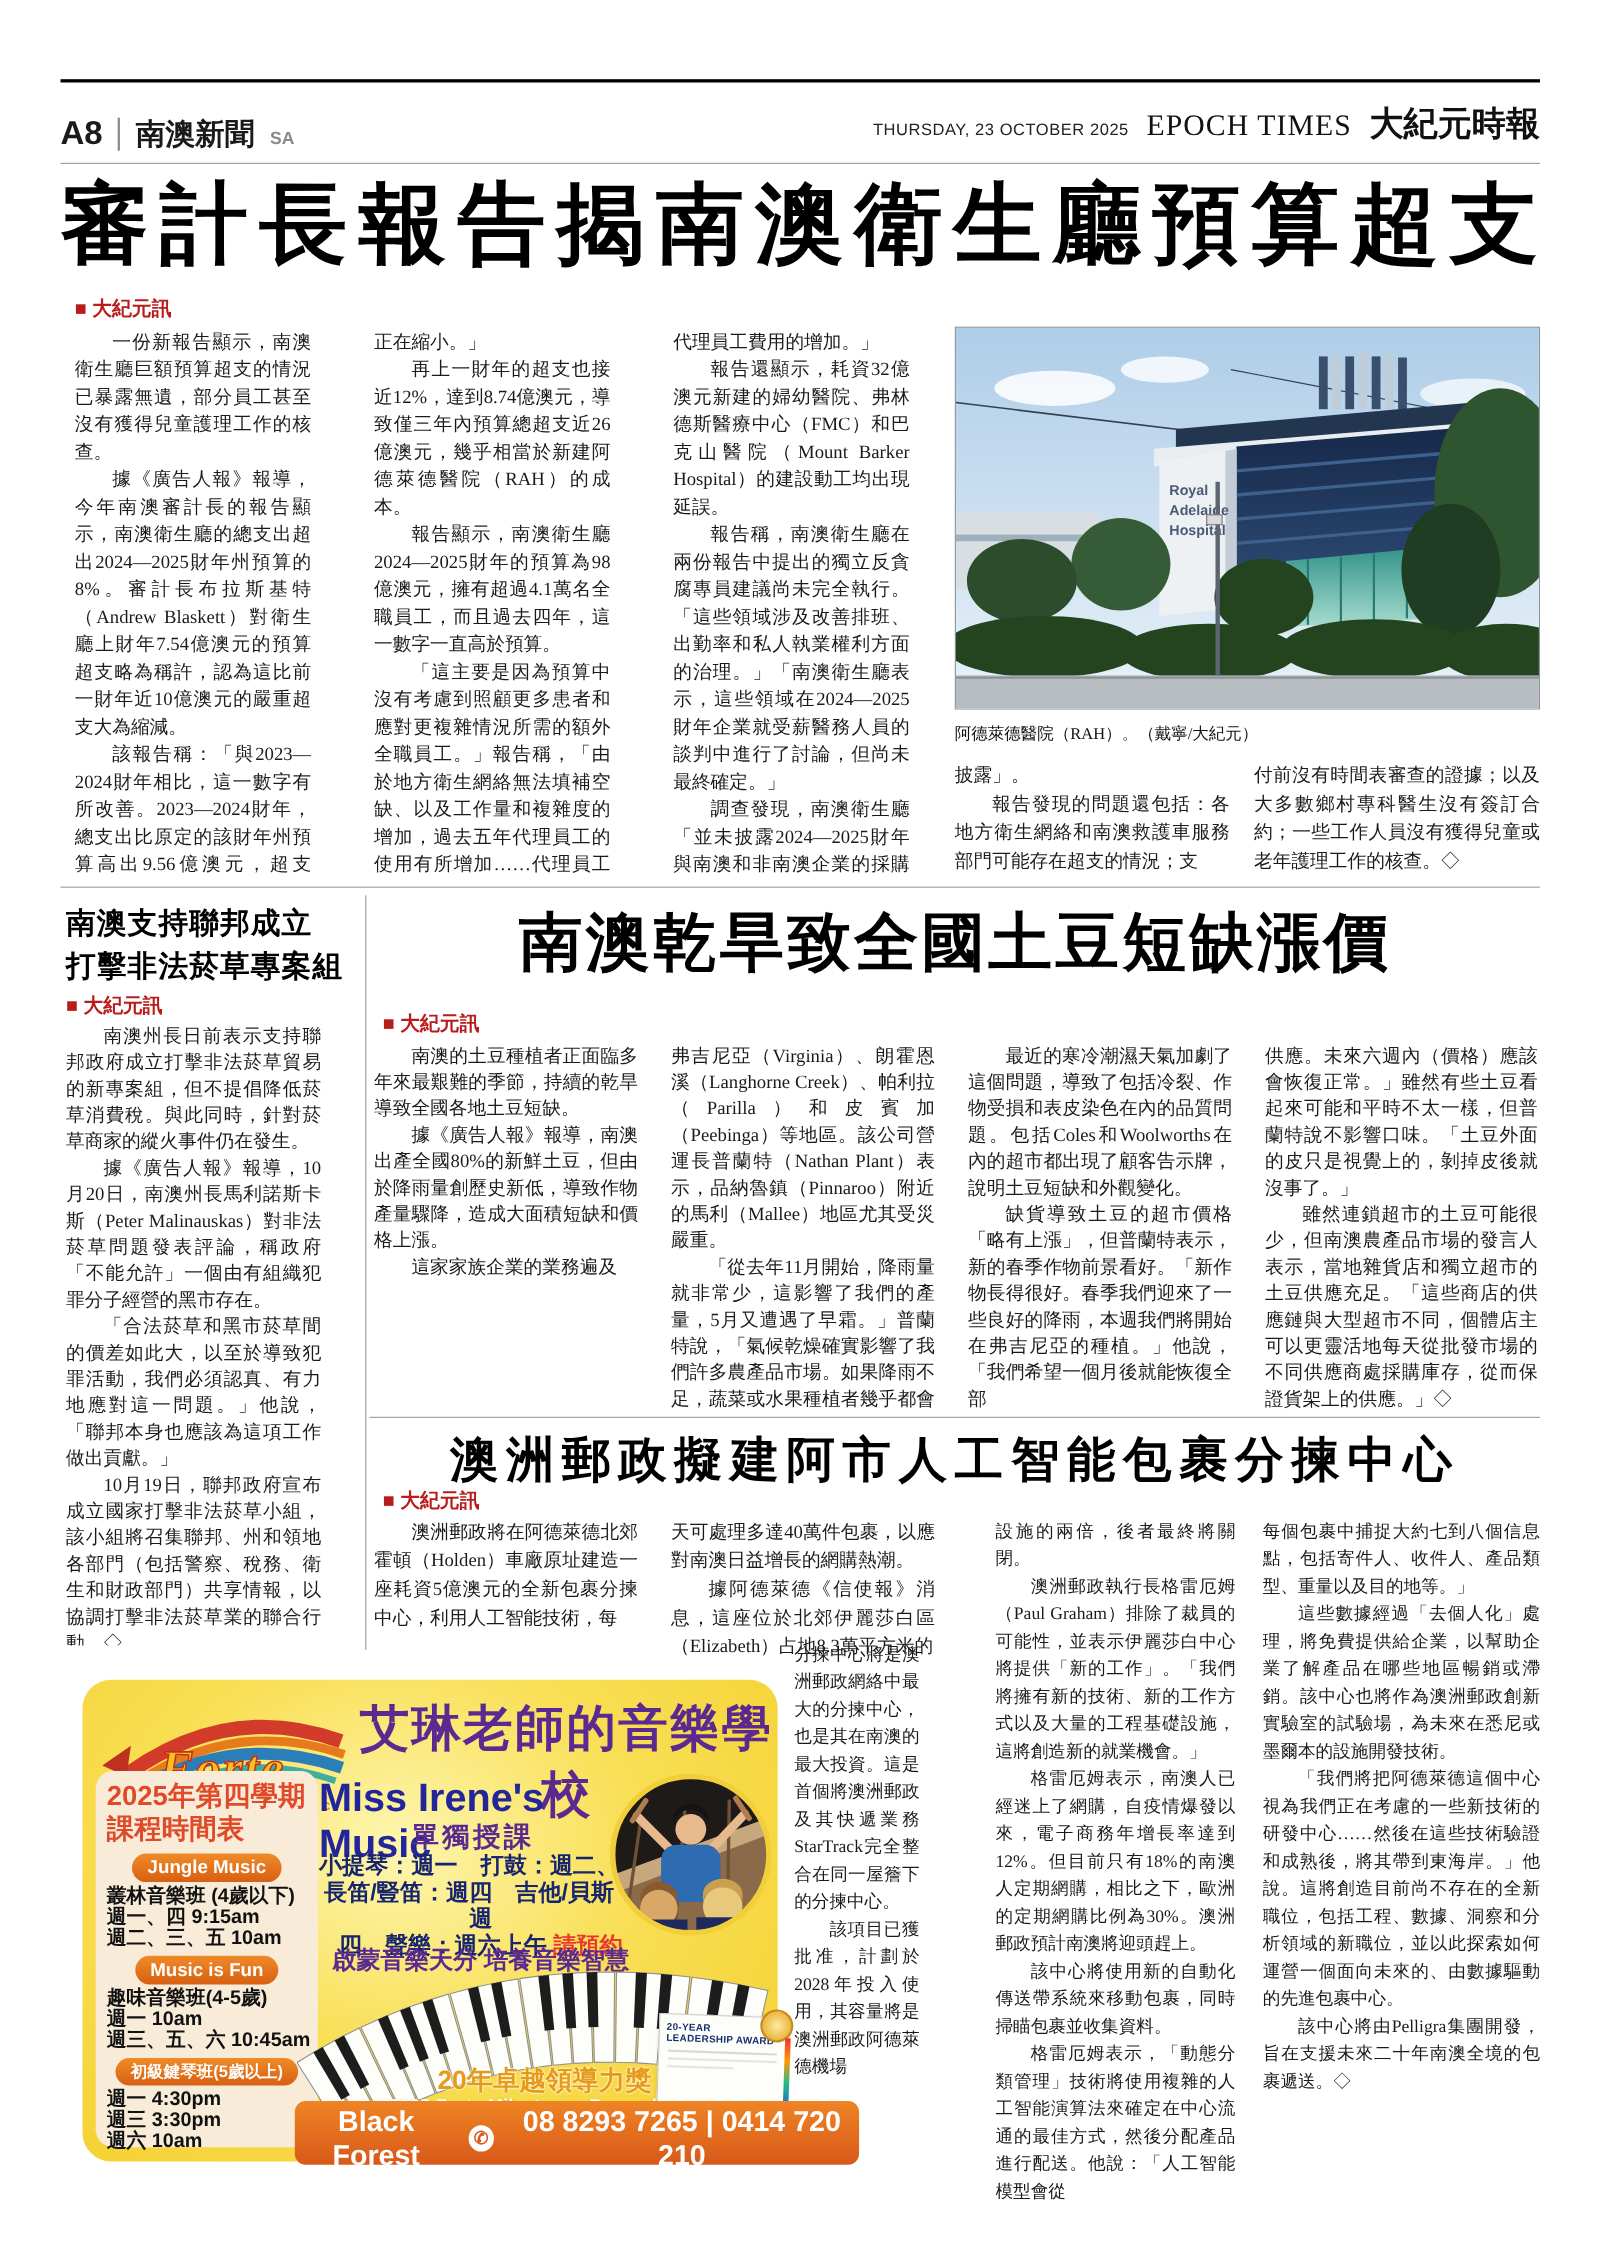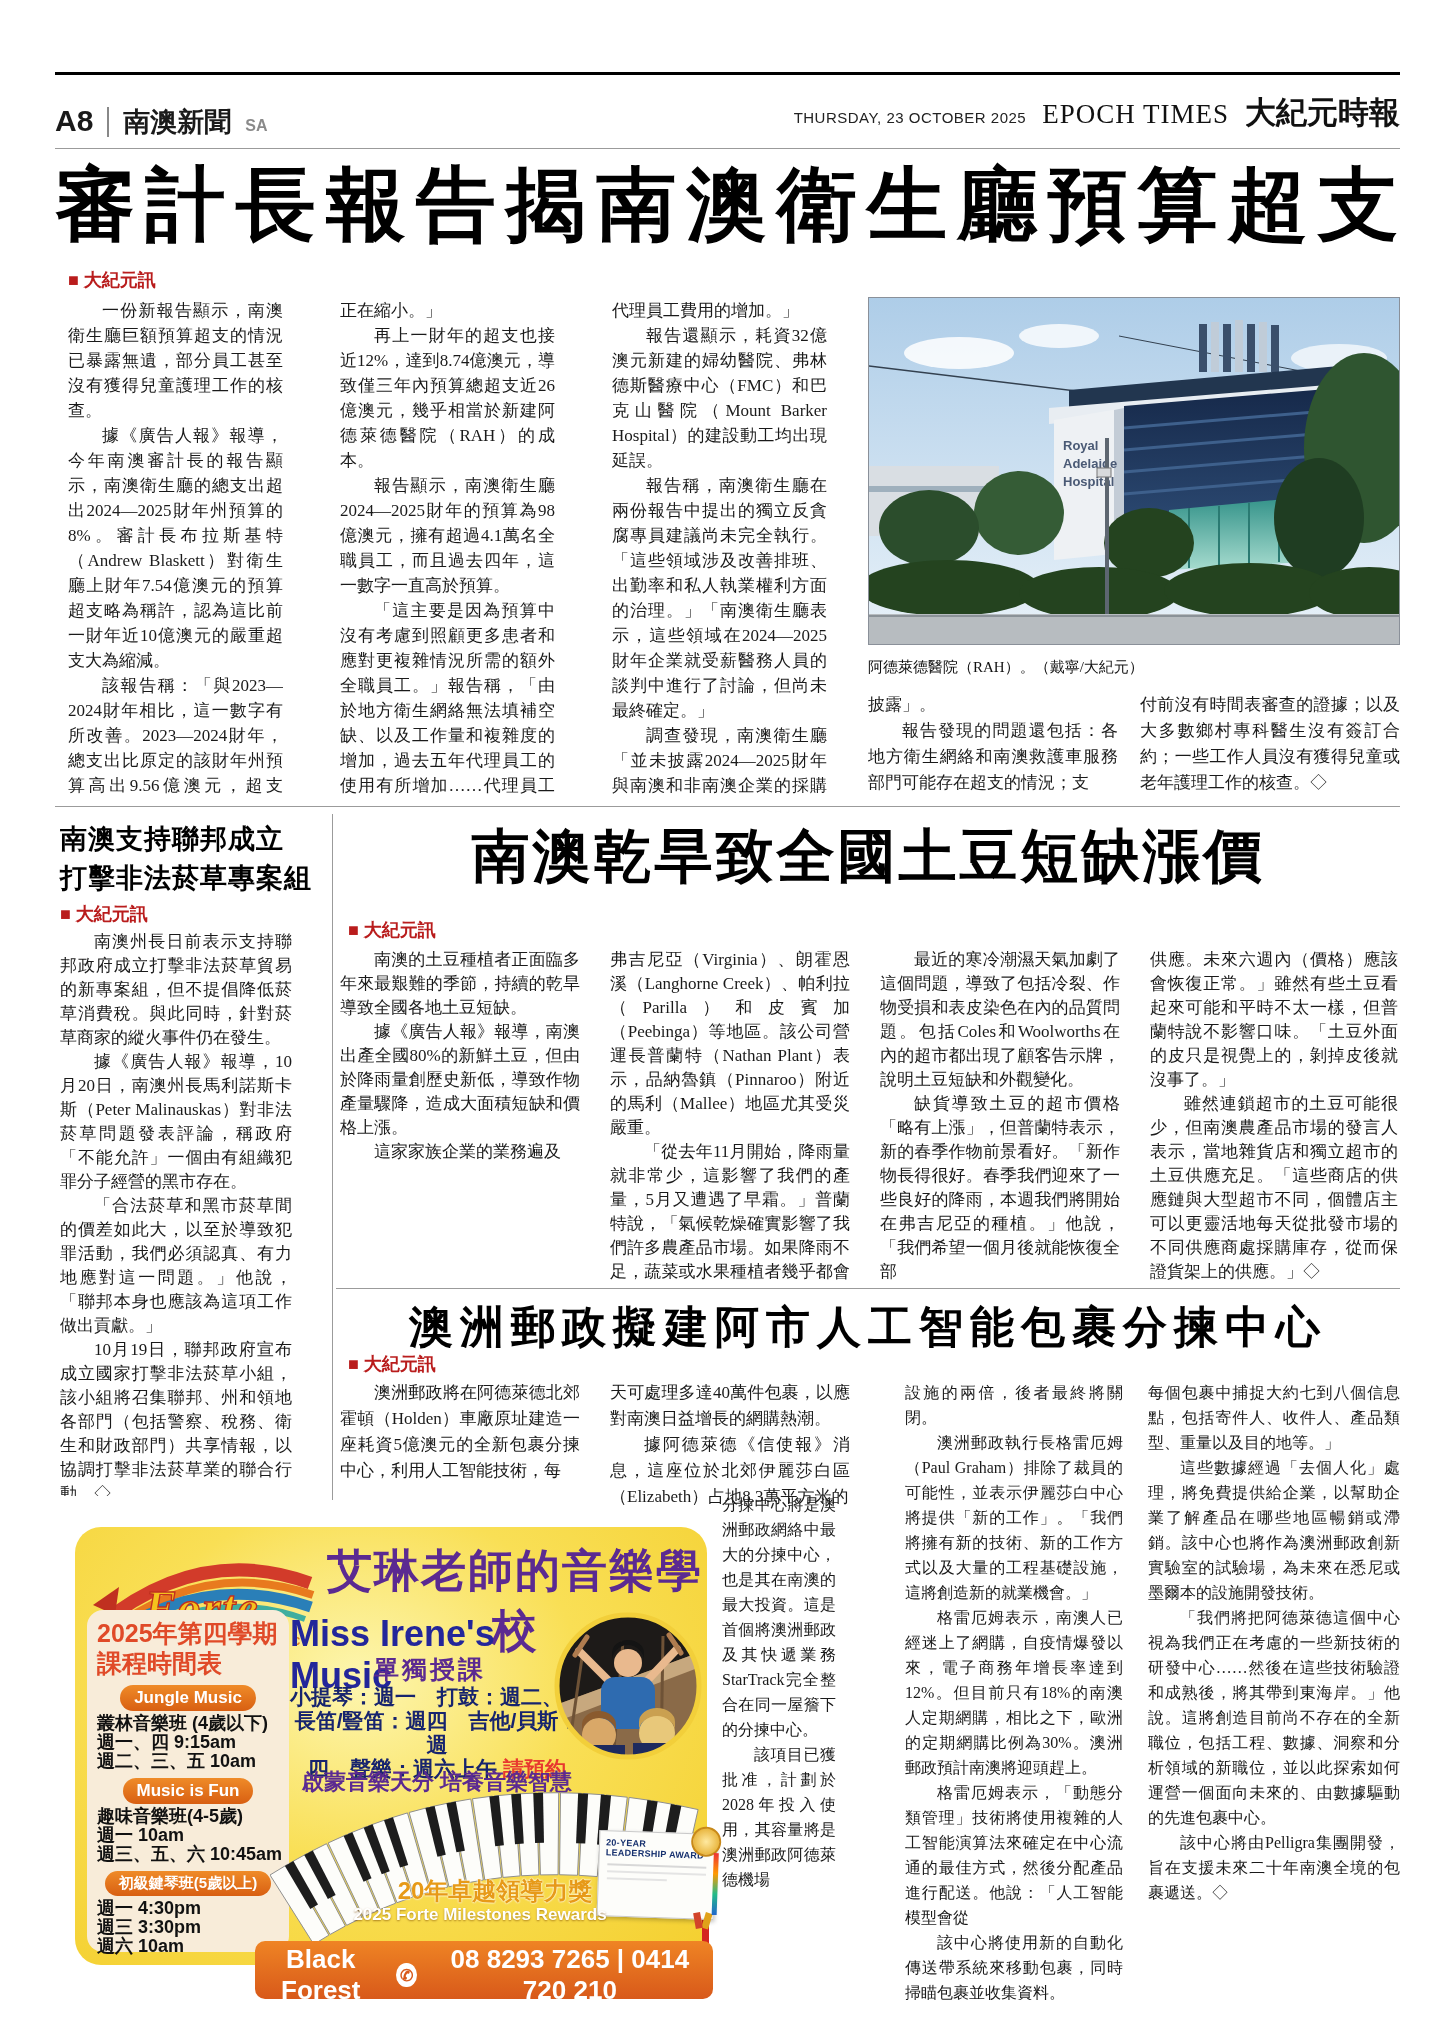--- a/index.html
+++ b/index.html
@@ -226,22 +226,22 @@
   <p class="ind">據阿德萊德《信使報》消息，這座位於北郊伊麗莎白區（Elizabeth）占地8.3萬平方米的</p>
 </div>
 <div class="col t16" style="left:722px;top:1492px;width:114px;height:468px;">
   <p>分揀中心將是澳洲郵政網絡中最大的分揀中心，也是其在南澳的最大投資。這是首個將澳洲郵政及其快遞業務StarTrack完全整合在同一屋簷下的分揀中心。</p>
   <p class="ind">該項目已獲批准，計劃於2028年投入使用，其容量將是澳洲郵政阿德萊德機場</p>
 </div>
 <div class="col t16" style="left:905px;top:1380px;width:218px;height:620px;">
   <p>設施的兩倍，後者最終將關閉。</p>
   <p class="ind">澳洲郵政執行長格雷厄姆（Paul Graham）排除了裁員的可能性，並表示伊麗莎白中心將提供「新的工作」。「我們將擁有新的技術、新的工作方式以及大量的工程基礎設施，這將創造新的就業機會。」</p>
   <p class="ind">格雷厄姆表示，南澳人已經迷上了網購，自疫情爆發以來，電子商務年增長率達到12%。但目前只有18%的南澳人定期網購，相比之下，歐洲的定期網購比例為30%。澳洲郵政預計南澳將迎頭趕上。</p>
+  <p class="ind">該中心將使用新的自動化傳送帶系統來移動包裹，同時掃瞄包裹並收集資料。</p>
   <p class="ind">格雷厄姆表示，「動態分類管理」技術將使用複雜的人工智能演算法來確定在中心流通的最佳方式，然後分配產品進行配送。他說：「人工智能模型會從</p>
-  <p class="ind">該中心將使用新的自動化傳送帶系統來移動包裹，同時掃瞄包裹並收集資料。</p>
 </div>
 <div class="col t16" style="left:1148px;top:1380px;width:252px;height:620px;">
   <p>每個包裹中捕捉大約七到八個信息點，包括寄件人、收件人、產品類型、重量以及目的地等。」</p>
   <p class="ind">這些數據經過「去個人化」處理，將免費提供給企業，以幫助企業了解產品在哪些地區暢銷或滯銷。該中心也將作為澳洲郵政創新實驗室的試驗場，為未來在悉尼或墨爾本的設施開發技術。</p>
   <p class="ind">「我們將把阿德萊德這個中心視為我們正在考慮的一些新技術的研發中心……然後在這些技術驗證和成熟後，將其帶到東海岸。」他說。這將創造目前尚不存在的全新職位，包括工程、數據、洞察和分析領域的新職位，並以此探索如何運營一個面向未來的、由數據驅動的先進包裹中心。</p>
   <p class="ind">該中心將由Pelligra集團開發，旨在支援未來二十年南澳全境的包裹遞送。◇</p>
 </div>
 
 <div class="adbox" style="left:75px;top:1527px;width:632px;height:438px;">
 
@@ -368,21 +368,21 @@
     <div style="position:absolute;right:2px;bottom:-10px;width:7px;height:16px;background:#e0a21a;transform:rotate(15deg);"></div>
     <div style="position:absolute;right:11px;bottom:-10px;width:7px;height:16px;background:#d2442a;transform:rotate(-12deg);"></div>
     <div style="position:absolute;right:-4px;top:18px;width:5px;height:62px;
                 background:linear-gradient(#e33,#f90,#2b8,#26c);"></div>
   </div>
 
   <div class="abs goldaward" style="left:290px;top:348px;width:260px;font-size:24px;text-align:center;z-index:2;">20年卓越領導力獎</div>
   <div class="abs" style="left:265px;top:378px;width:280px;font-size:17px;text-align:center;color:#fff;z-index:2;
        font-family:'Liberation Sans',sans-serif;font-weight:bold;text-shadow:0 1px 2px rgba(120,70,0,.6);">2025 Forte Milestones Rewards</div>
 
-  <div class="orangebar" style="left:180px;top:383px;width:458px;height:55px;z-index:3;padding-top:3px;margin-top:31px;">
+  <div class="orangebar" style="left:193px;top:383px;width:513px;height:55px;z-index:3;padding-top:3px;">
     <div style="display:flex;justify-content:center;align-items:center;gap:10px;font-size:26px;">
       <span>Black Forest</span>
       <span style="width:24px;height:24px;border-radius:50%;background:#fff;color:#d8591a;font-size:16px;
                    display:inline-flex;align-items:center;justify-content:center;">✆</span>
       <span>08 8293 7265 | 0414 720 210</span>
     </div>
     <div style="font-size:19px;letter-spacing:1px;">www.fortemusic.com.au</div>
   </div>
 
   <div class="redstrip" style="right:-2px;bottom:12px;width:7px;height:52px;"></div>

